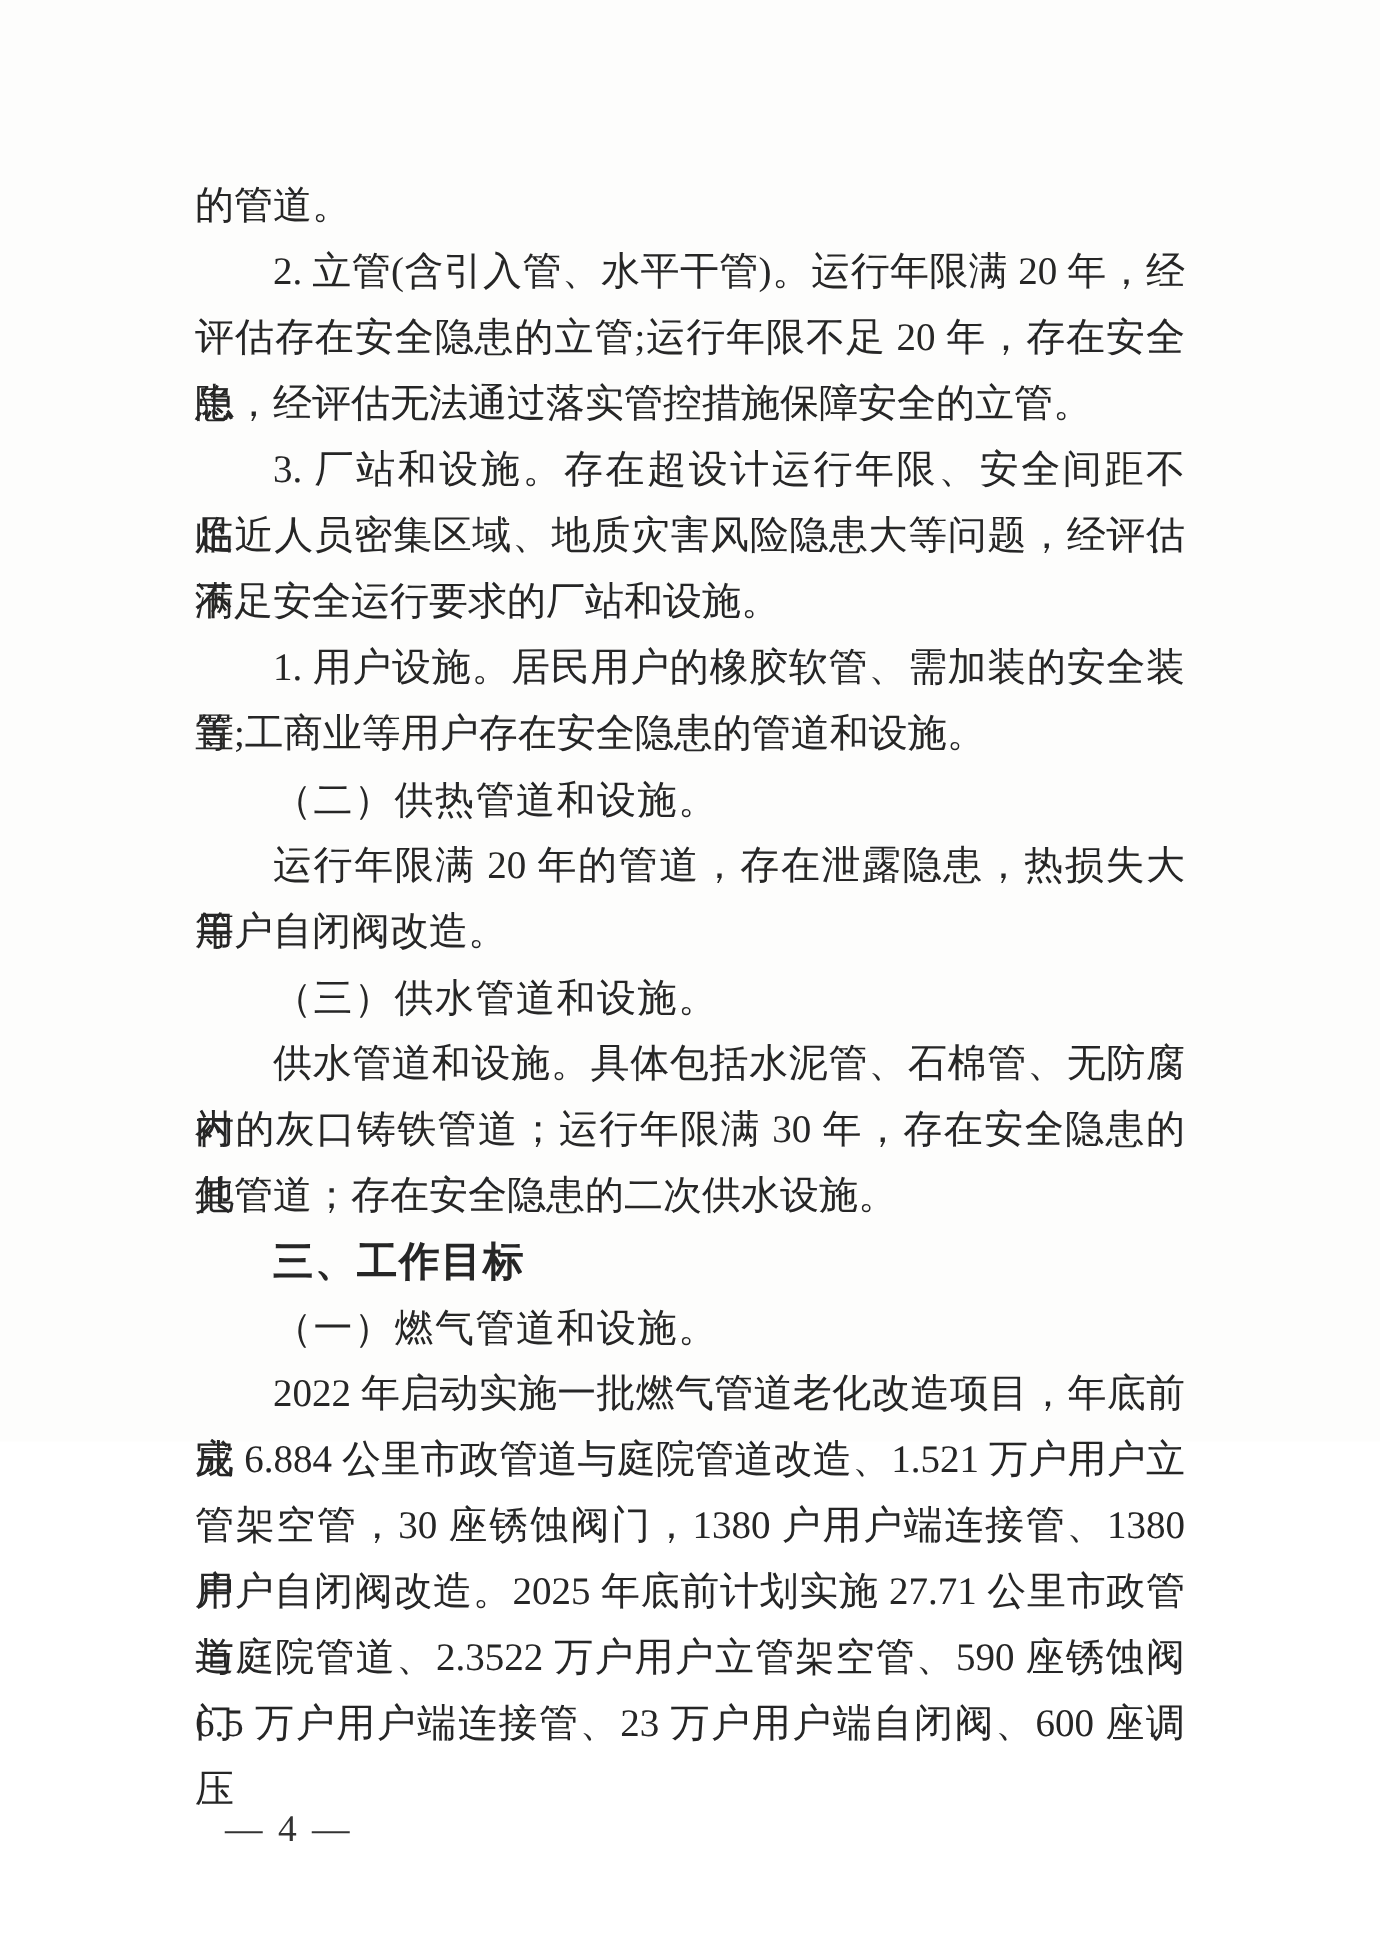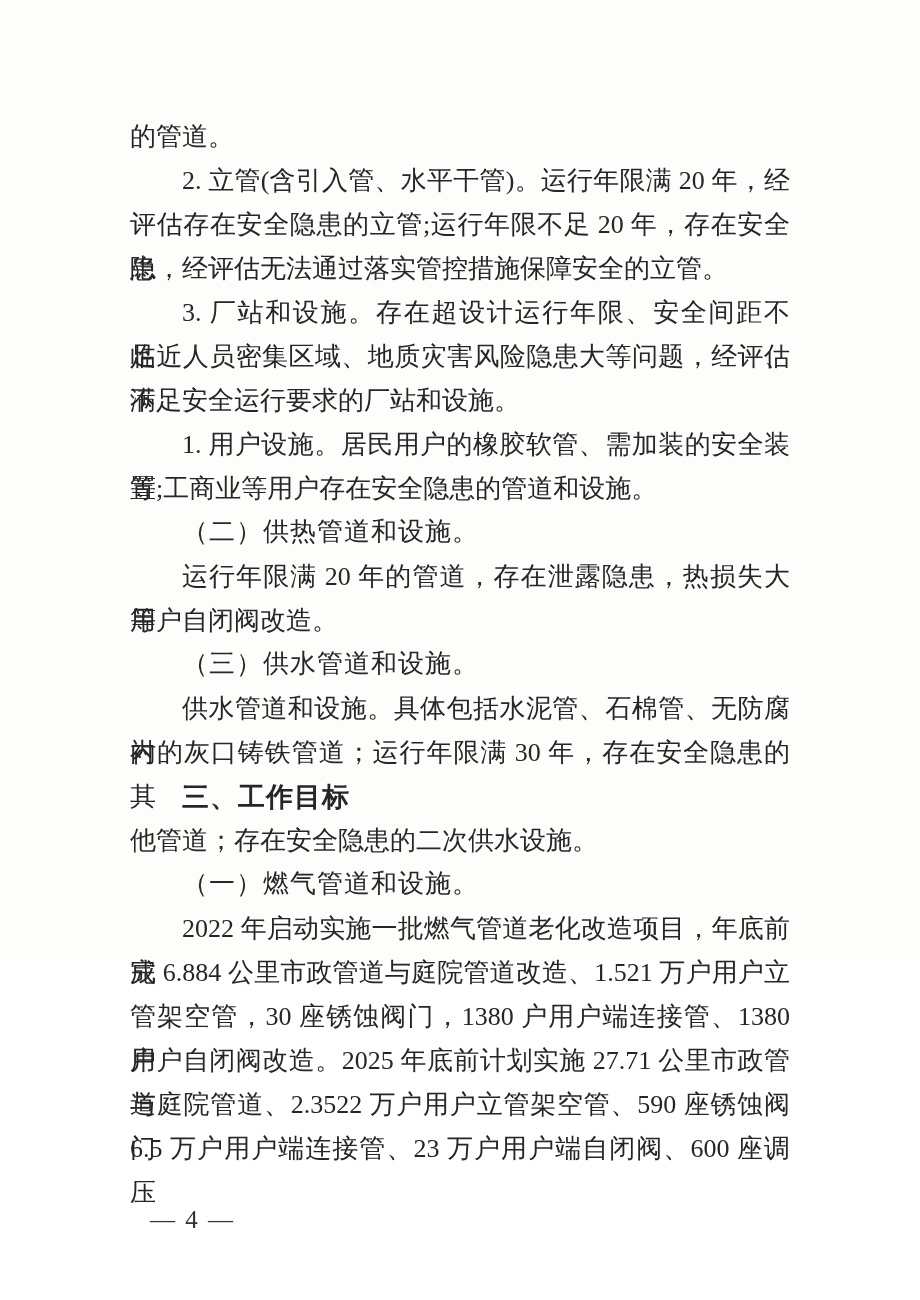--- a/index.html
+++ b/index.html
@@ -37,21 +37,21 @@
     white-space: normal;
     text-align: justify;
     text-align-last: justify;
     -moz-text-align-last: justify;
   }
   .line.indent {
     text-indent: 52px;
   }
   .line.kai {
     
-    font-family: Liberation Mono, monospace;
+    font-family: Liberation Sans, sans-serif;
     letter-spacing: 1px;
   }
   .line.hei {
     
     font-family: "Liberation Sans", "DejaVu Sans", sans-serif;
     font-weight: 700;
     font-size: 27px;
     letter-spacing: 1px;
   }
   .page-number {
@@ -78,22 +78,22 @@
     <div class="line fill">临近人员密集区域、地质灾害风险隐患大等问题，经评估不</div>
     <div class="line">满足安全运行要求的厂站和设施。</div>
     <div class="line indent fill">1. 用户设施。居民用户的橡胶软管、需加装的安全装置</div>
     <div class="line">等;工商业等用户存在安全隐患的管道和设施。</div>
     <div class="line indent kai">（二）供热管道和设施。</div>
     <div class="line indent fill">运行年限满 20 年的管道，存在泄露隐患，热损失大等</div>
     <div class="line">用户自闭阀改造。</div>
     <div class="line indent kai">（三）供水管道和设施。</div>
     <div class="line indent fill">供水管道和设施。具体包括水泥管、石棉管、无防腐内</div>
     <div class="line fill">衬的灰口铸铁管道；运行年限满 30 年，存在安全隐患的其</div>
+    <div class="line">他管道；存在安全隐患的二次供水设施。</div>
     <div class="line indent hei">三、工作目标</div>
-    <div class="line">他管道；存在安全隐患的二次供水设施。</div>
     <div class="line indent kai">（一）燃气管道和设施。</div>
     <div class="line indent fill">2022 年启动实施一批燃气管道老化改造项目，年底前完</div>
     <div class="line fill">成 6.884 公里市政管道与庭院管道改造、1.521 万户用户立</div>
     <div class="line fill">管架空管，30 座锈蚀阀门，1380 户用户端连接管、1380 户</div>
     <div class="line fill">用户自闭阀改造。2025 年底前计划实施 27.71 公里市政管道</div>
     <div class="line fill">与庭院管道、2.3522 万户用户立管架空管、590 座锈蚀阀门、</div>
     <div class="line fill">6.5 万户用户端连接管、23 万户用户端自闭阀、600 座调压</div>
   </div>
   <div class="page-number">— 4 —</div>
 </div>

